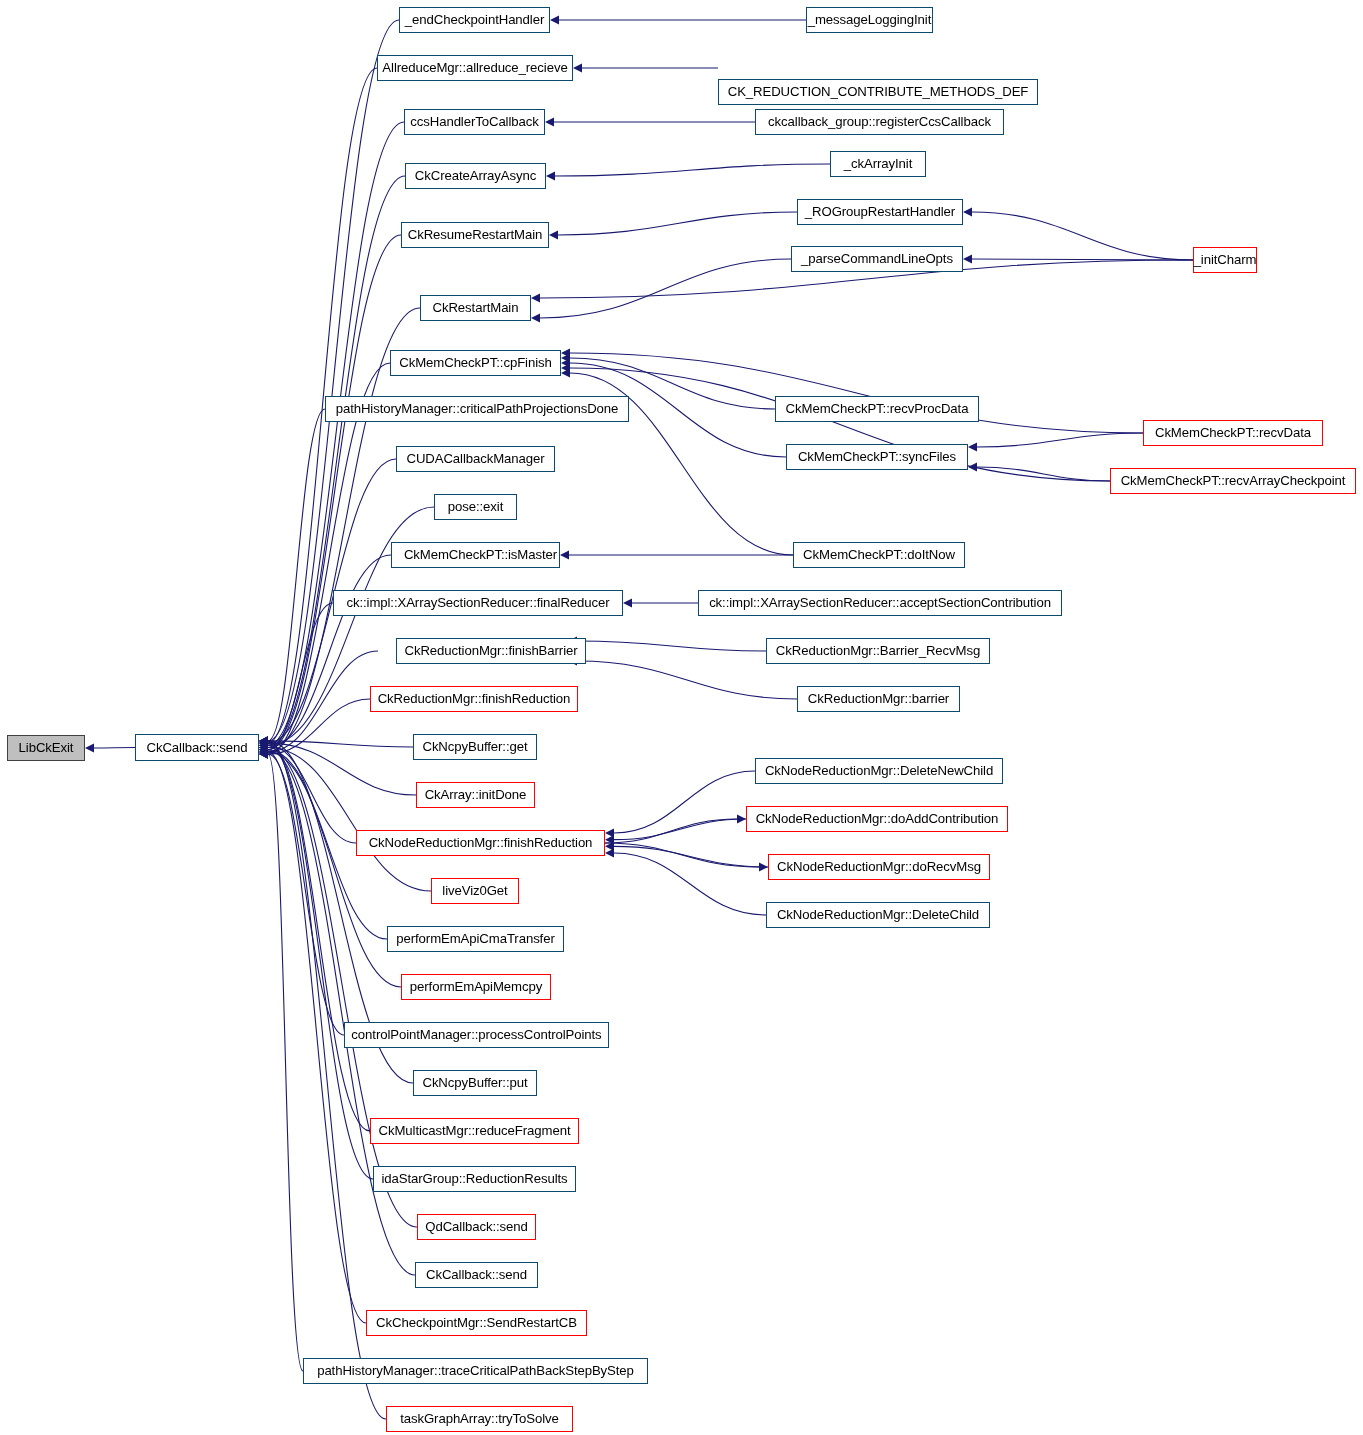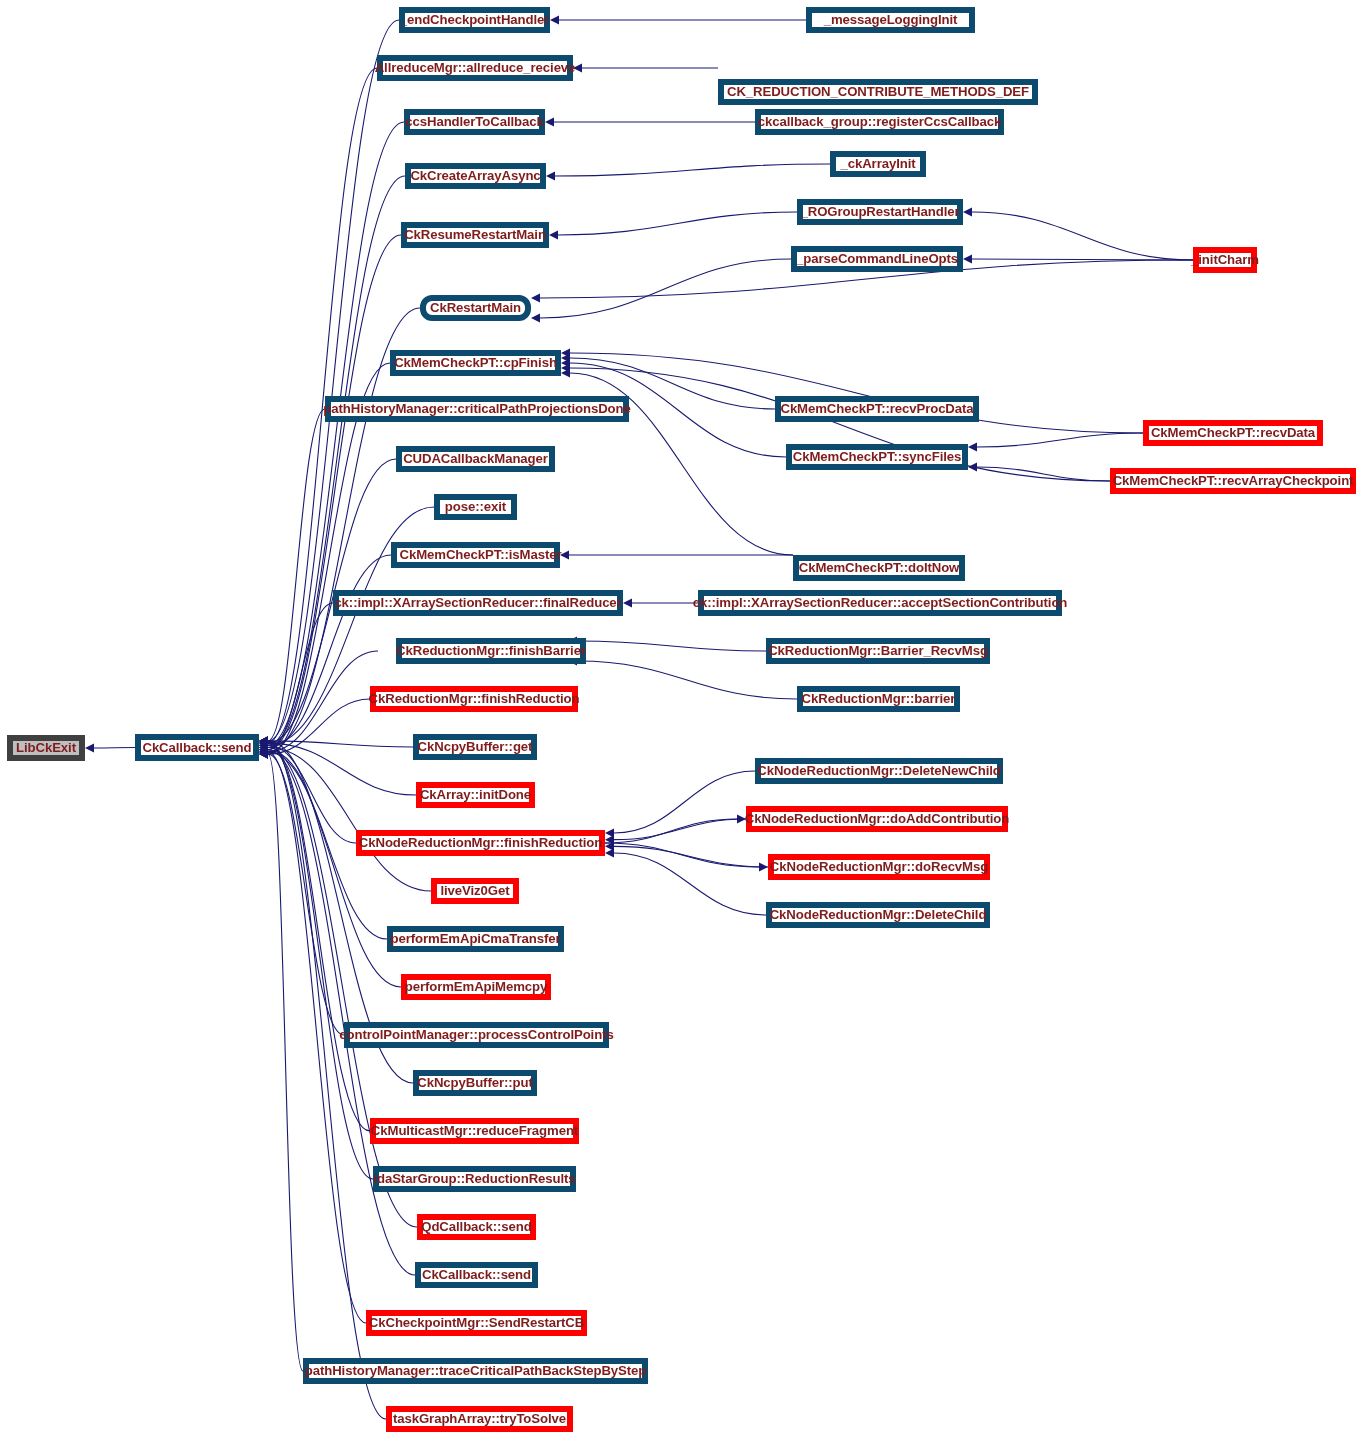--- a/index.html
+++ b/index.html
@@ -6,28 +6,27 @@
   body{font-family:"Liberation Sans","DejaVu Sans",sans-serif;}
   #graph{position:relative;width:1363px;height:1435px;background:#fff;}
   #graph svg{position:absolute;left:0;top:0;width:1363px;height:1435px;}
   .node-label{
     position:absolute;
     box-sizing:border-box;
     display:flex;
     align-items:center;
     justify-content:center;
     background:#ffffff;
-    border:6px solid #0c4a6e;
+    border:1px solid #0c4a6e;
     font-size:13.2px;
     line-height:1;
-    color:#7f1d1d;
+    color:#000000;
     white-space:nowrap;
     letter-spacing:-0.1px;
     z-index:5;
-    font-weight:bold;
   }
   .node-label.red{border-color:#ff0000;}
   .node-label.root{background:#bfbfbf;border-color:#404040;}
 </style>
 </head>
 <body>
 
 <div id="graph">
   <svg id="edges" viewBox="0 0 1363 1435" preserveAspectRatio="none">
       <path d="M 135 747.5 C 116.55 747.5, 112.45 748, 94 748" fill="none" stroke="#191970" stroke-width="1.1"></path>
@@ -158,21 +157,21 @@
       </div>
       <div class="node-label" style="left: 404px; top: 109px; width: 141px; height: 26px;">
         <span>ccsHandlerToCallback</span>
       </div>
       <div class="node-label" style="left: 405px; top: 163px; width: 141px; height: 26px;">
         <span>CkCreateArrayAsync</span>
       </div>
       <div class="node-label" style="left: 401px; top: 222px; width: 148px; height: 26px;">
         <span>CkResumeRestartMain</span>
       </div>
-      <div class="node-label" style="left: 420px; top: 295px; width: 111px; height: 26px; border-radius: 12px;">
+      <div class="node-label" style="left: 420px; top: 295px; width: 111px; height: 26px;">
         <span>CkRestartMain</span>
       </div>
       <div class="node-label" style="left: 390px; top: 350px; width: 171px; height: 26px;">
         <span>CkMemCheckPT::cpFinish</span>
       </div>
       <div class="node-label" style="left: 325px; top: 396px; width: 304px; height: 26px;">
         <span>pathHistoryManager::criticalPathProjectionsDone</span>
       </div>
       <div class="node-label" style="left: 396px; top: 446px; width: 159px; height: 26px;">
         <span>CUDACallbackManager</span>
@@ -230,21 +229,21 @@
       </div>
       <div class="node-label red" style="left: 366px; top: 1310px; width: 221px; height: 26px;">
         <span>CkCheckpointMgr::SendRestartCB</span>
       </div>
       <div class="node-label" style="left: 303px; top: 1358px; width: 345px; height: 26px;">
         <span>pathHistoryManager::traceCriticalPathBackStepByStep</span>
       </div>
       <div class="node-label red" style="left: 386px; top: 1406px; width: 187px; height: 26px;">
         <span>taskGraphArray::tryToSolve</span>
       </div>
-      <div class="node-label" style="left: 806px; top: 7px; width: 169px; height: 26px;">
+      <div class="node-label" style="left: 806px; top: 7px; width: 127px; height: 26px;">
         <span>_messageLoggingInit</span>
       </div>
       <div class="node-label" style="left: 718px; top: 55px; width: 320px; height: 26px; margin-top: 24px;">
         <span>CK_REDUCTION_CONTRIBUTE_METHODS_DEF</span>
       </div>
       <div class="node-label" style="left: 755px; top: 109px; width: 249px; height: 26px;">
         <span>ckcallback_group::registerCcsCallback</span>
       </div>
       <div class="node-label" style="left: 830px; top: 151px; width: 96px; height: 26px;">
         <span>_ckArrayInit</span>
@@ -263,21 +262,21 @@
       </div>
       <div class="node-label" style="left: 786px; top: 444px; width: 182px; height: 26px;">
         <span>CkMemCheckPT::syncFiles</span>
       </div>
       <div class="node-label red" style="left: 1143px; top: 420px; width: 180px; height: 26px;">
         <span>CkMemCheckPT::recvData</span>
       </div>
       <div class="node-label red" style="left: 1110px; top: 468px; width: 246px; height: 26px;">
         <span>CkMemCheckPT::recvArrayCheckpoint</span>
       </div>
-      <div class="node-label" style="left: 793px; top: 542px; width: 172px; height: 26px; margin-top: 13px;">
+      <div class="node-label" style="left: 793px; top: 542px; width: 172px; height: 26px;">
         <span>CkMemCheckPT::doItNow</span>
       </div>
       <div class="node-label" style="left: 698px; top: 590px; width: 364px; height: 26px;">
         <span>ck::impl::XArraySectionReducer::acceptSectionContribution</span>
       </div>
       <div class="node-label" style="left: 766px; top: 638px; width: 224px; height: 26px;">
         <span>CkReductionMgr::Barrier_RecvMsg</span>
       </div>
       <div class="node-label" style="left: 797px; top: 686px; width: 163px; height: 26px;">
         <span>CkReductionMgr::barrier</span>

